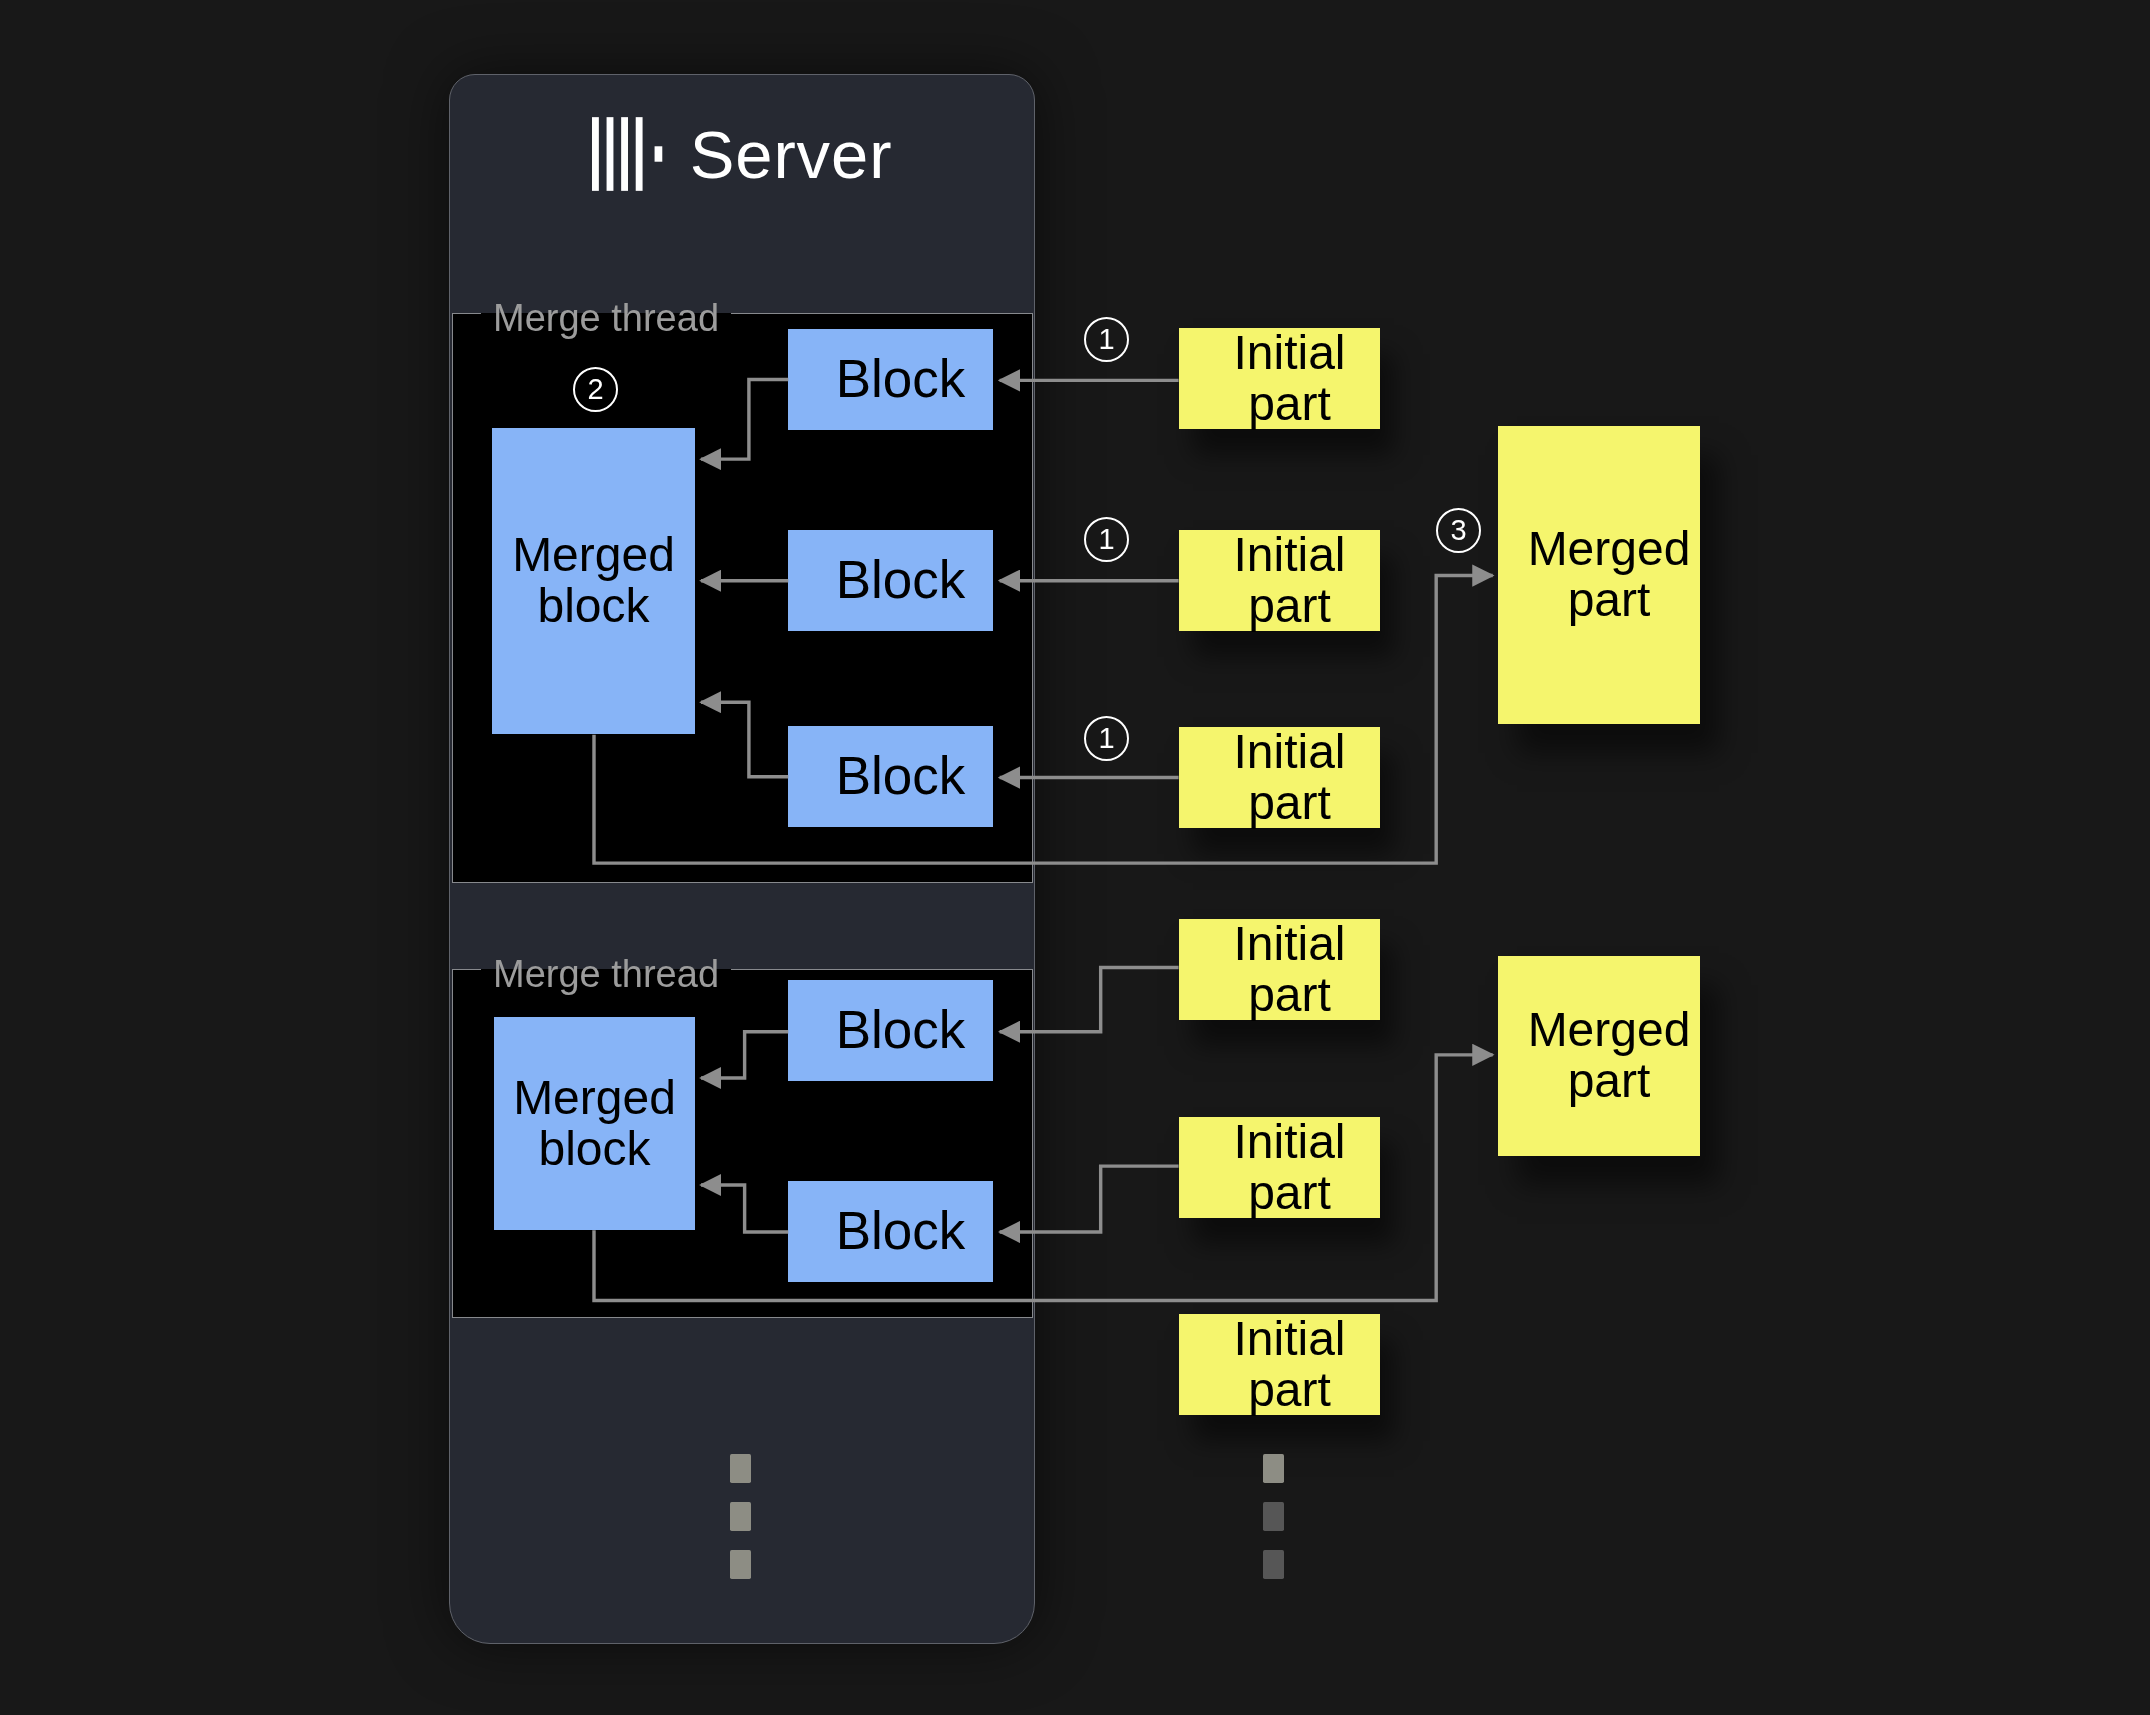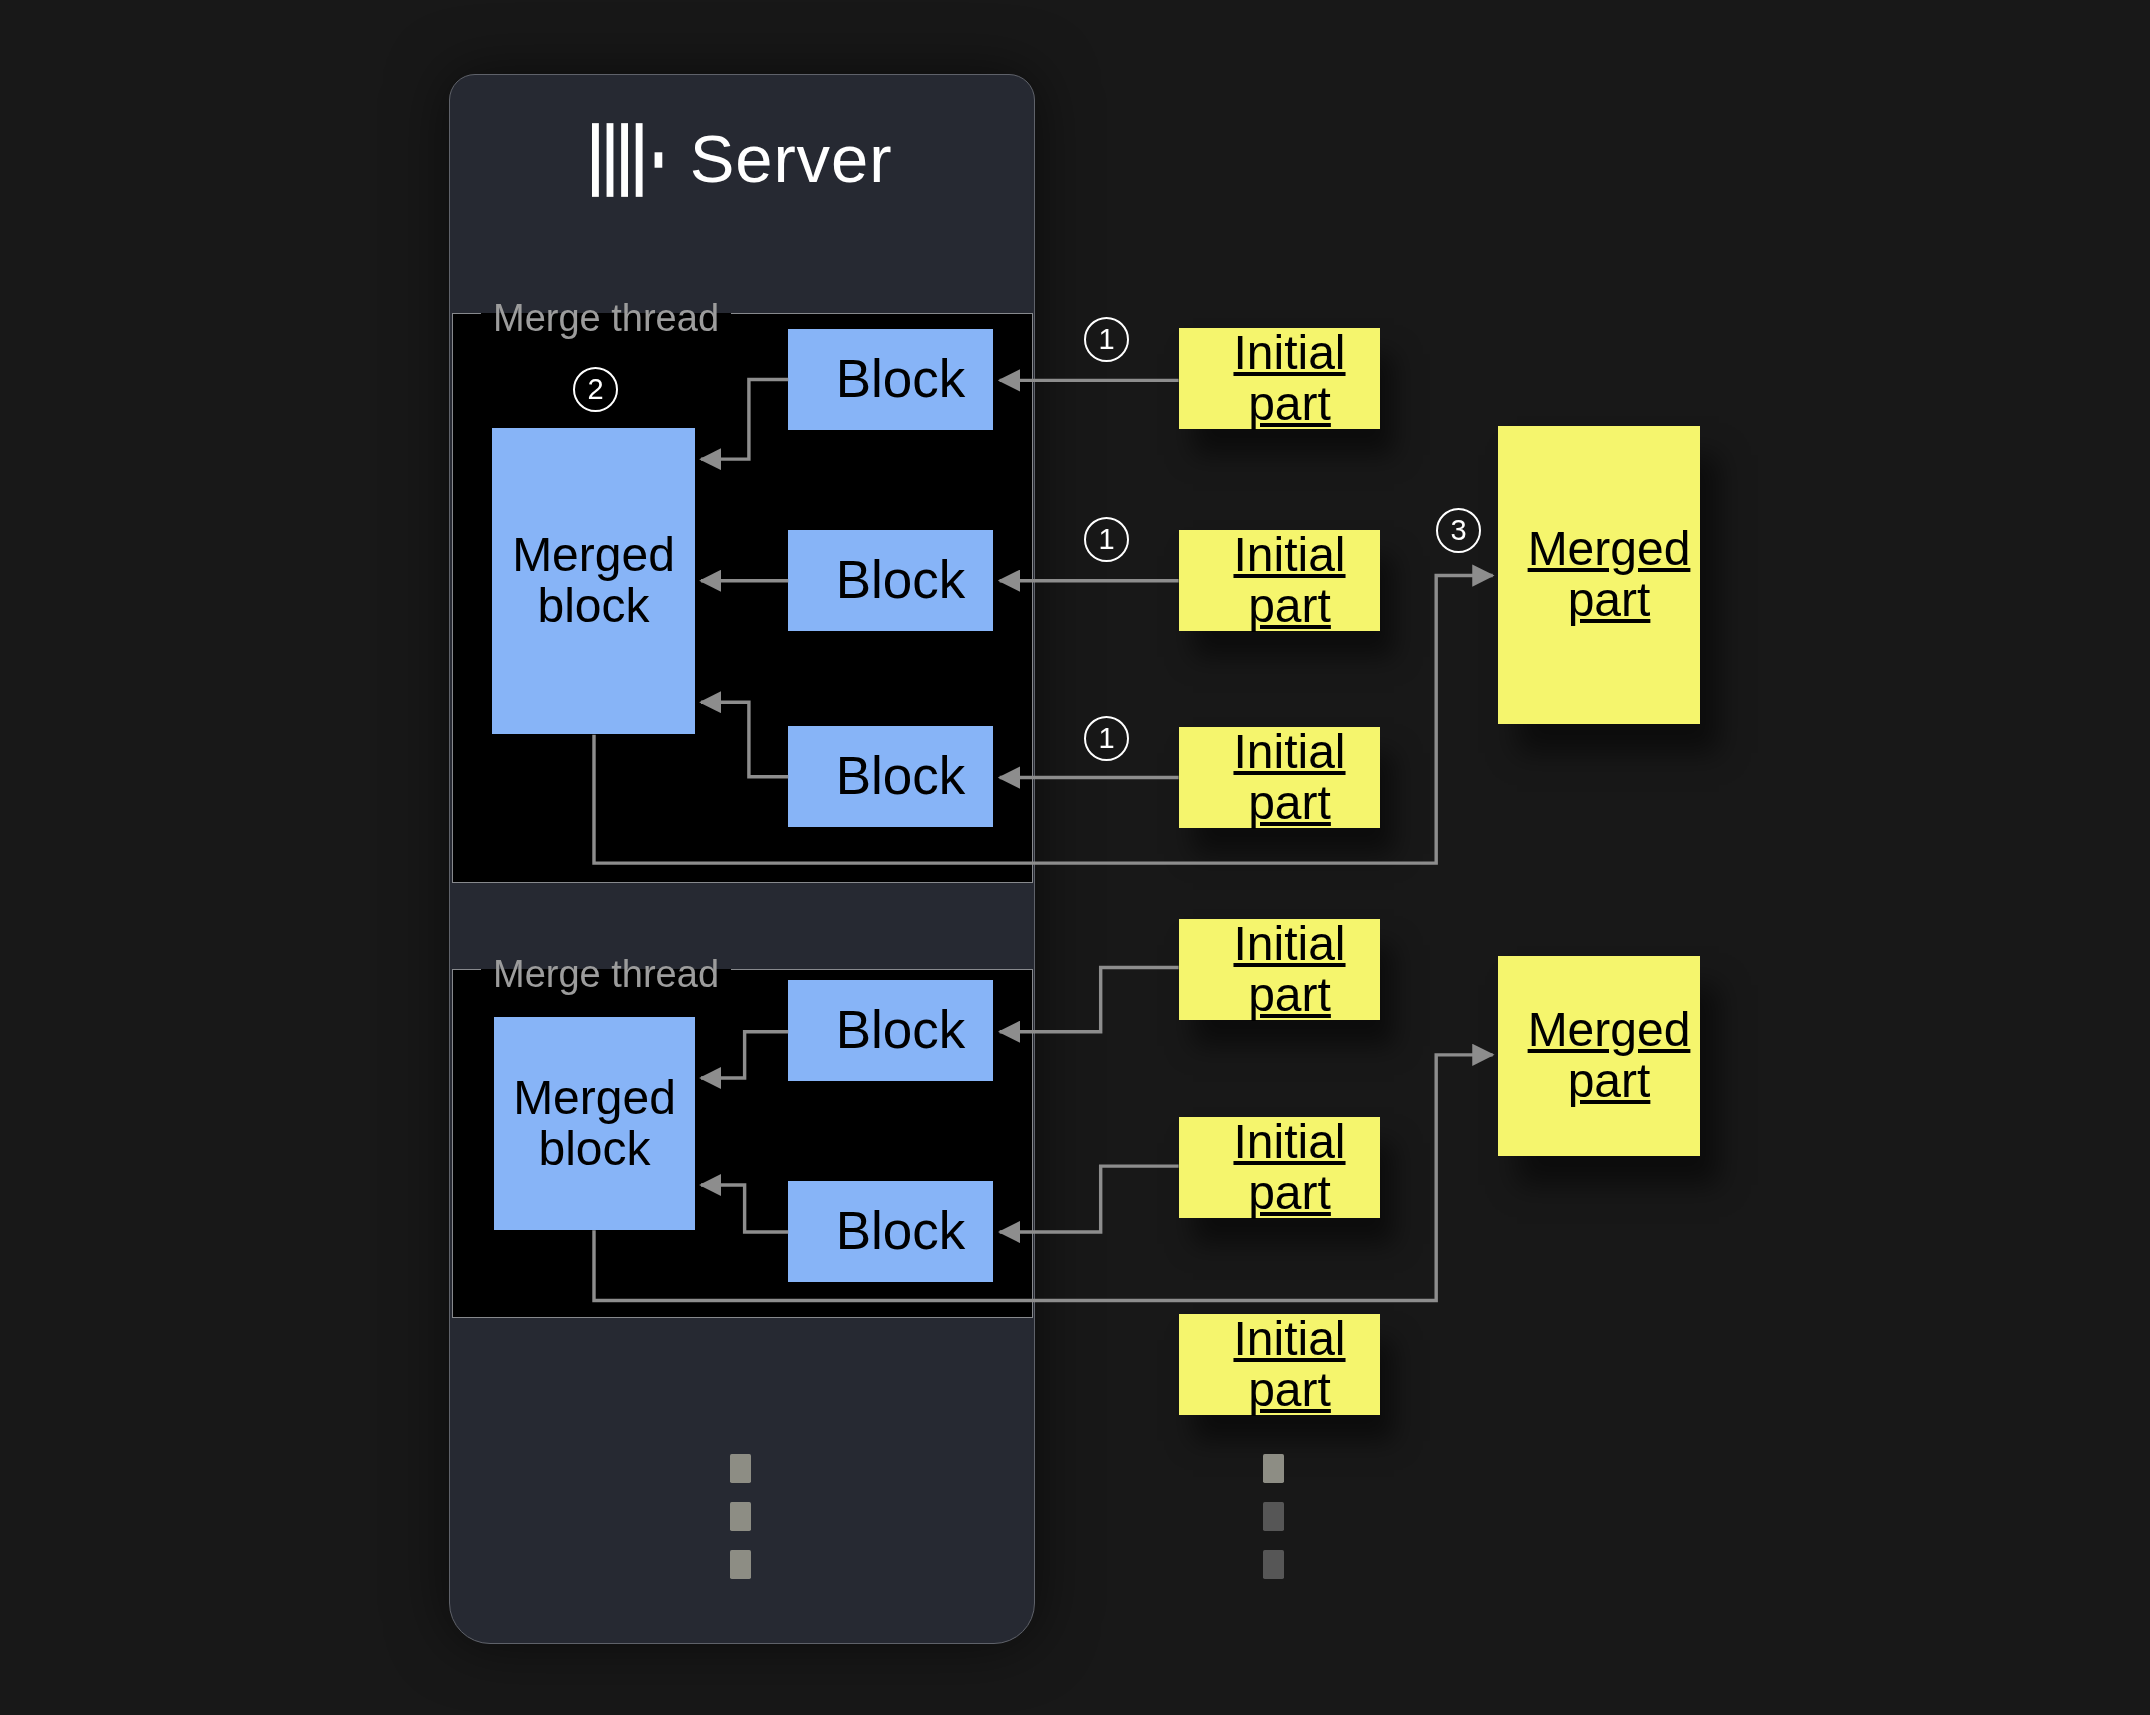--- a/index.html
+++ b/index.html
@@ -13,21 +13,21 @@
   .server-panel{
     left:449px;top:74px;width:586px;height:1570px;
     background:var(--panelBg,#262932);
     border:1.7px solid var(--panelBorder,#5f626a);
     border-radius:26px 26px 41px 41px;
     box-shadow:0 0 60px rgba(0,0,0,.55);
     box-sizing:border-box;
   }
   .server-header{
     left:449px;top:111px;width:586px;height:86px;
-    display:flex;align-items:flex-end;justify-content:center;gap:26px;
+    display:flex;align-items:center;justify-content:center;gap:26px;
   }
   .server-title{
     color:#fff;font-size:67px;letter-spacing:0.9px;
   }
   
   .thread-box{
     background:var(--threadBg,#000);
     border:1.7px solid var(--threadBorder,#87898d);
     box-sizing:border-box;
   }
@@ -38,21 +38,20 @@
   }
   
   .node{
     display:flex;align-items:center;justify-content:center;text-align:center;
     color:#000;box-sizing:border-box;line-height:1.06;padding-left:20px;
   }
   .blue{background:var(--blockBlue,#87b4f7);}
   .yellow{
     background:var(--partYellow,#f5f56d);
     box-shadow:13.7px 26px 24px rgba(0,0,0,.5);
-    text-decoration:underline;
   }
   .fs-block{font-size:53px;}
   .fs-part{font-size:48px;}
   
   .badge{
     width:45px;height:45px;border:2.6px solid var(--badgeWhite,#fff);border-radius:50%;
     color:var(--badgeWhite,#fff);font-size:29px;
     display:flex;align-items:center;justify-content:center;box-sizing:border-box;
   }
   .dot{position:absolute;width:20.5px;height:29px;border-radius:1.7px;}

